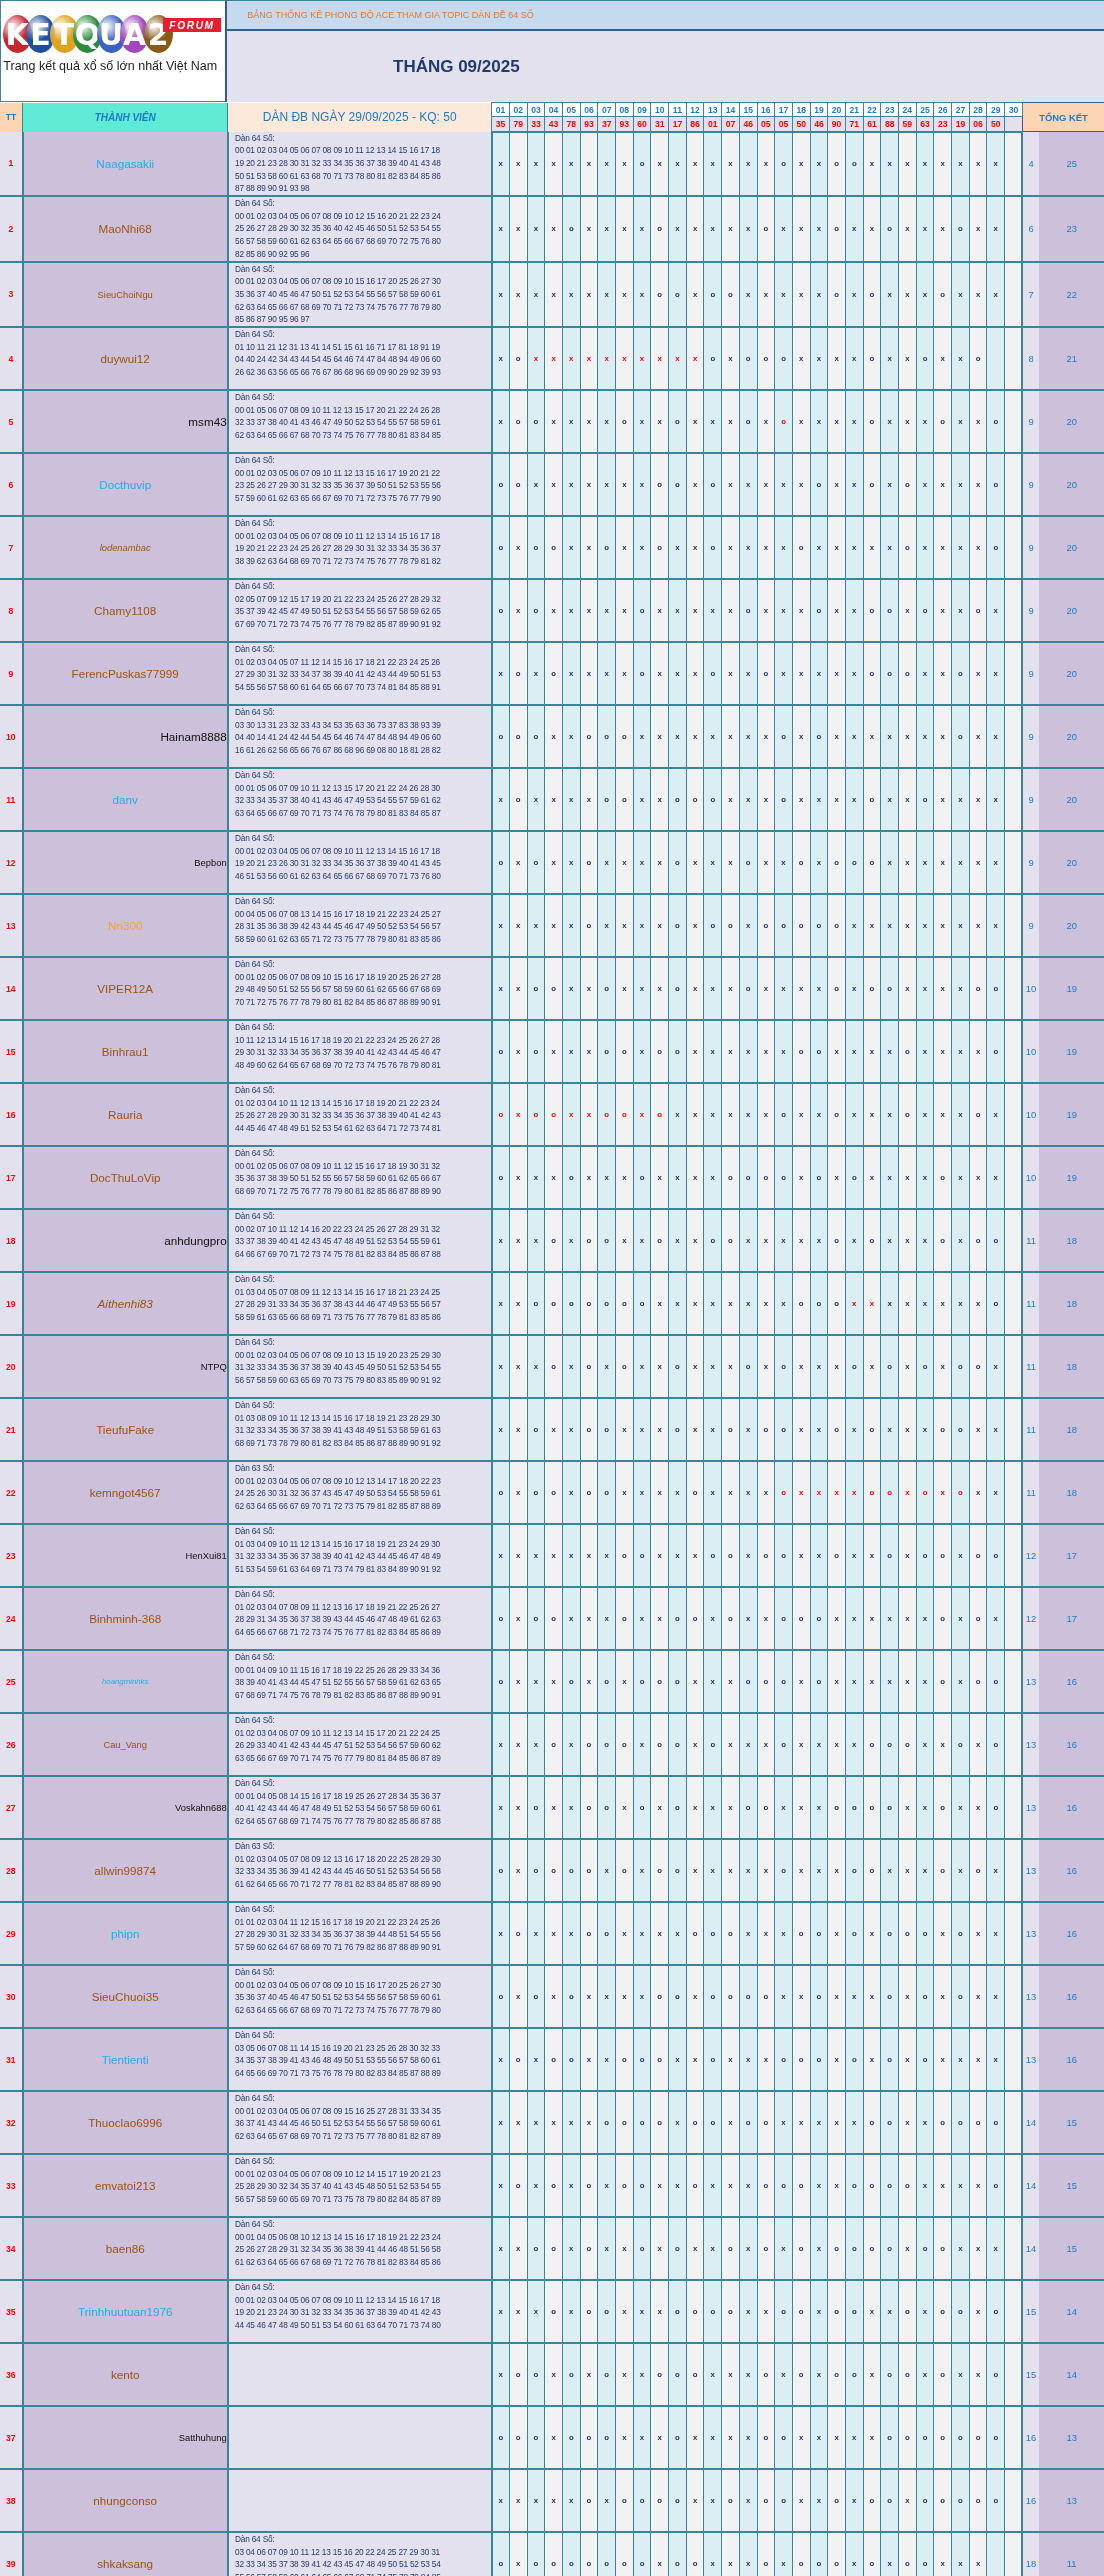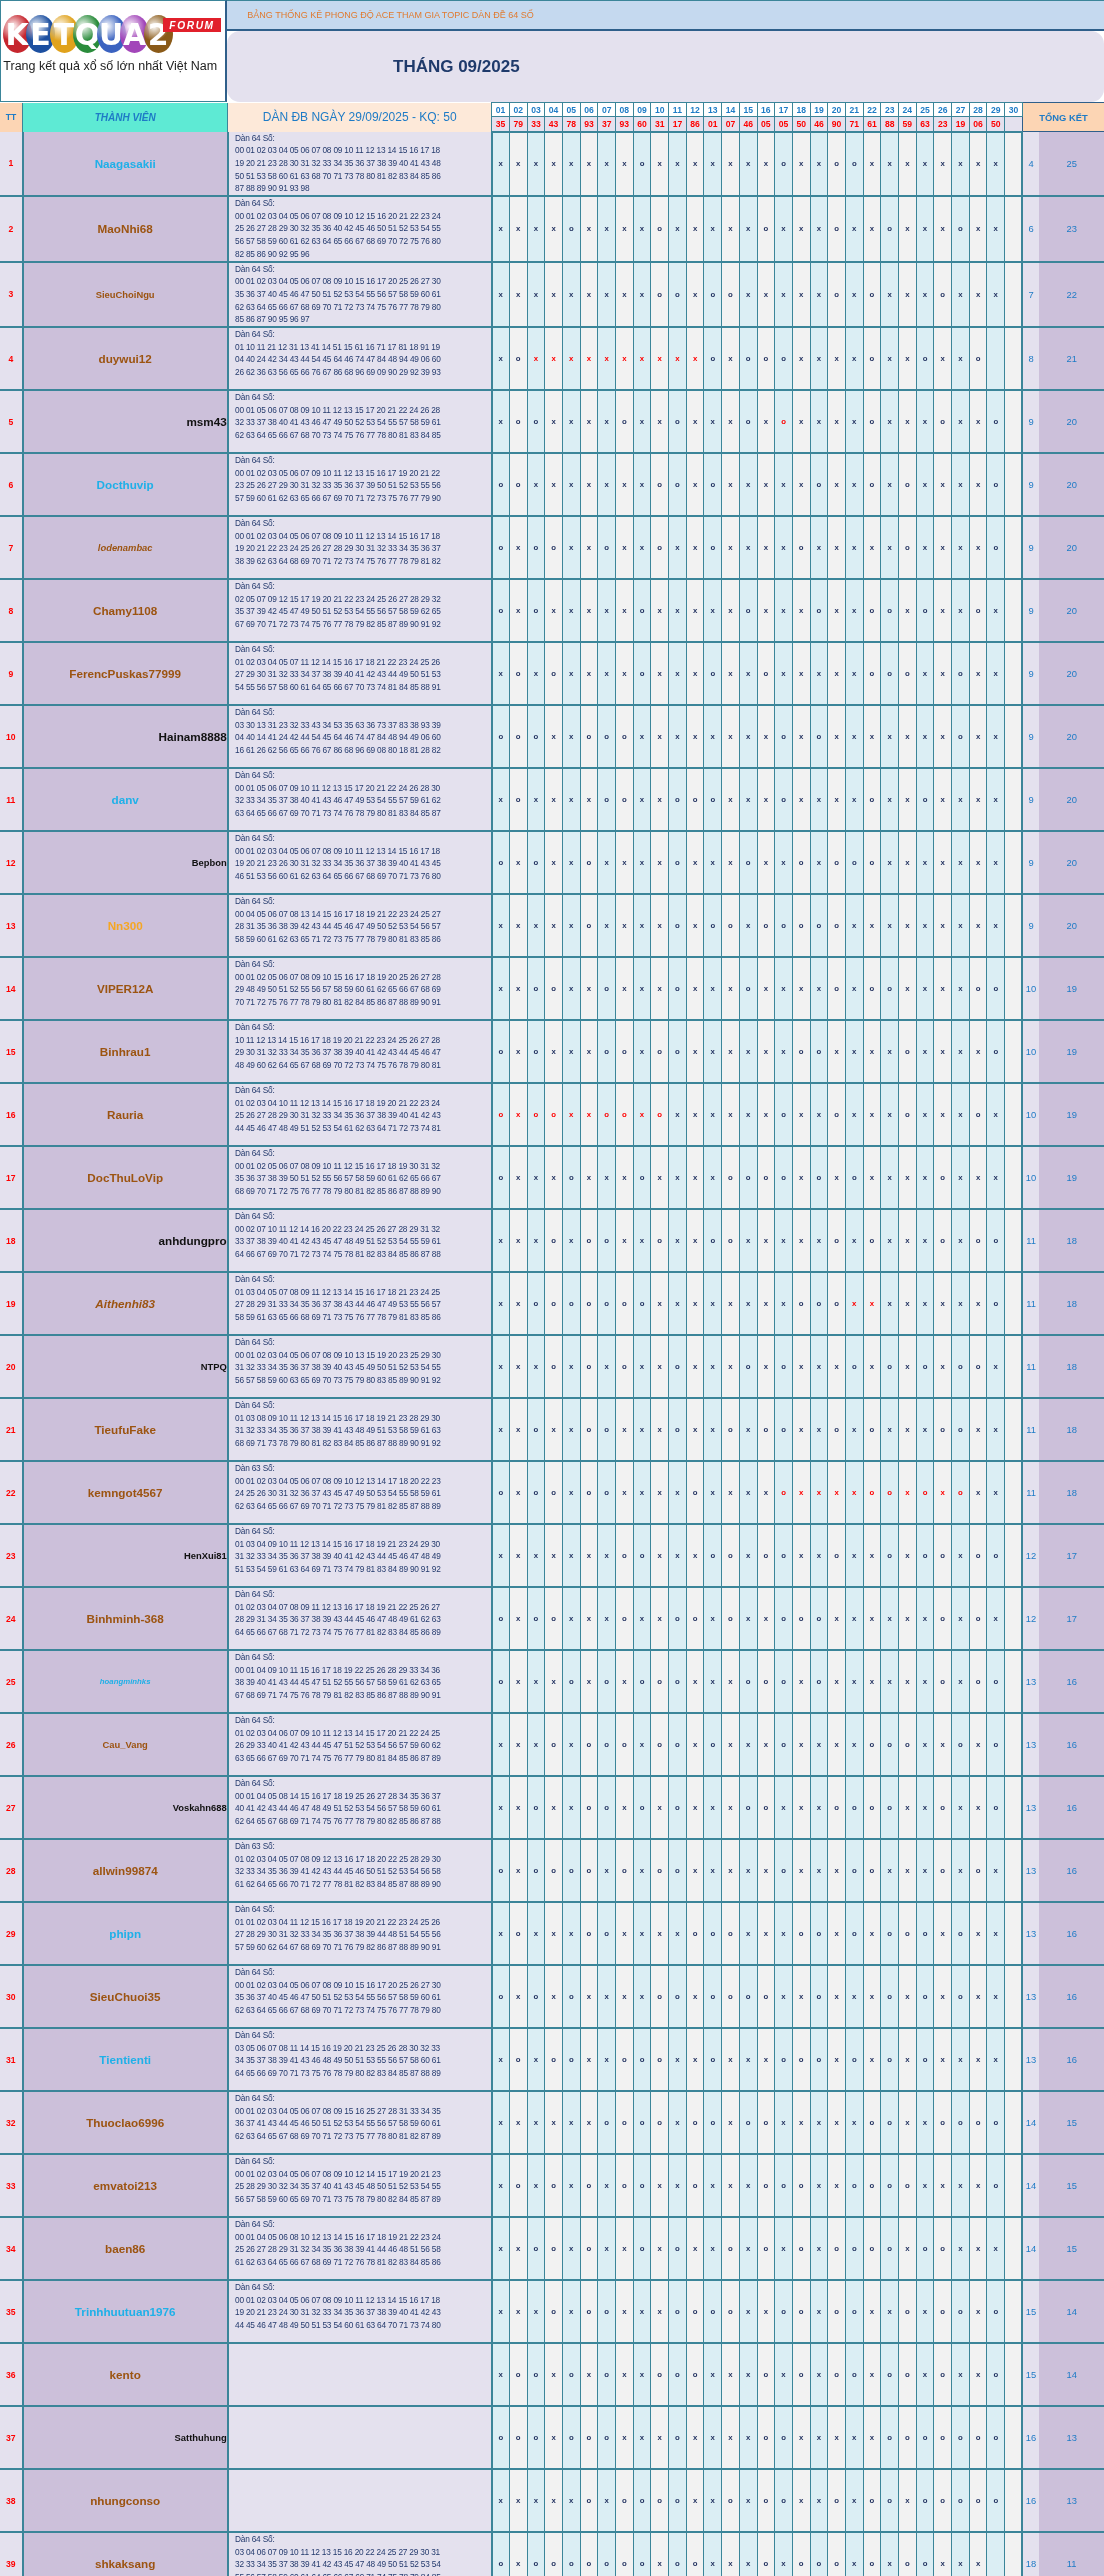--- a/index.html
+++ b/index.html
@@ -6,34 +6,34 @@
   body { width: 1104px; background: #ffffff; font-family: "Liberation Sans", sans-serif; }
   .sheet { width: 1104px; position: relative; }
   .top { display: flex; height: 102px; }
   .logo { width: 227px; height: 102px; background: #fff; border: 1.6px solid #3b8599; border-right: 2.3px solid #2f5f8a; position: relative; overflow: hidden; }
   .logo-balls { position: absolute; left: 1.6px; top: 14px; display: flex; }
   .ball { width: 29px; height: 38px; border-radius: 50%; margin-right: -5.5px; display: flex; align-items: center; justify-content: center; color: #fff; font-weight: bold; font-size: 30px; font-family: "DejaVu Sans", sans-serif; }
   .forum { position: absolute; right: 4px; top: 17px; background: #e1202b; color: #fff; font-style: italic; font-weight: bold; font-size: 10.2px; padding: 1.6px 6.3px; letter-spacing: 1.6px; }
   .tagline { position: absolute; left: 2.3px; top: 58px; font-size: 12.5px; color: #222; }
   .head-right { flex: 1; display: flex; flex-direction: column; }
   .banner { height: 31px; background: #c5d9ef; border-top: 1.6px solid #3b8599; border-bottom: 2.3px solid #2f5f8a; color: #e07a2f; font-size: 9px; display: flex; align-items: center; padding-left: 20.3px; font-family: "Liberation Sans Narrow", "Liberation Sans", sans-serif; }
-  .month { flex: 1; background: #e4e1ee; display: flex; align-items: center; padding-left: 166px; color: #1f3a6b; font-weight: bold; font-size: 17px; border-radius: 13px; }
+  .month { flex: 1; background: #e4e1ee; display: flex; align-items: center; padding-left: 166px; color: #1f3a6b; font-weight: bold; font-size: 17px; }
 
   table { border-collapse: collapse; table-layout: fixed; width: 1104px; }
   td, th { overflow: hidden; }
   .hdr-tt { width: 22.7px; background: #fcd5b4; color: #1e7bc6; font-size: 8.6px; font-weight: bold; border-right: 1.6px solid #3b8599; text-align: center; }
   .hdr-name { width: 205px; background: #5eead4; color: #1e7bc6; font-size: 10px; font-weight: bold; text-align: center; border-right: 1.6px solid #3b8599; font-style: italic; }
   .hdr-dan { width: 264px; background: #fde9d9; color: #1e7bc6; font-size: 12px; font-weight: normal; text-align: center; border-right: 1.6px solid #3b8599;}
   .hdr-day { width: 17.7px; background: #fff; color: #1e7bc6; font-weight: bold; font-size: 8.6px; text-align: center; border: 0.8px solid #3b8599; height: 14px; }
   .hdr-res { background: #e4e1ee; color: #ff0000; font-weight: bold; font-size: 8.6px; text-align: center; border: 0.8px solid #3b8599; height: 15px; border-bottom: 2.3px solid #3b8599; }
   .hdr-total { background: #fcd5b4; color: #1e7bc6; font-weight: bold; font-size: 9.4px; text-align: center; border: 1.6px solid #2f5f8a; }
 
   tr.row td { border-bottom: 2.3px solid #3b8599; height: 63px; }
   .c-tt { background: #e4e1ee; color: #ff0000; font-weight: bold; font-size: 8.6px; text-align: center; border-right: 2.3px solid #3b8599; }
-  .c-name { background: #ccc0da; text-align: center; font-weight: bold; font-size: 11.7px; border-right: 2.3px solid #3b8599; }
+  .c-name { background: #ccc0da; text-align: center; font-weight: normal; font-size: 11.7px; border-right: 2.3px solid #3b8599; }
   .c-dan { background: #e4e1ee; color: #243a6d; font-size: 8.3px; line-height: 12.7px; padding: 0 0 0 6.3px; vertical-align: top; border-right: 2.3px solid #3b8599; white-space: pre-line; letter-spacing: -0.2px; font-family: "Liberation Sans Narrow", "Liberation Sans", sans-serif; margin-left: 24px; }
   .c-day { text-align: center; font-weight: bold; font-size: 7.8px; color: #1f2f5e; border-left: 0.8px solid #3b8599; }
   .c-day.odd { background: #dbeef4; }
   .c-day.even { background: #f2f2f2; }
   .c-day.red { color: #ff0000; }
   .c-o { background: #e4e1ee; color: #1e7bc6; font-size: 9.4px; text-align: center; border-left: 2.3px solid #3b8599; }
   .c-x { background: #ccc0da; color: #1e7bc6; font-size: 9.4px; text-align: center; }
 
   .nm-blue { color: #1fb0e8; }
   .nm-brown { color: #9c5411; }

